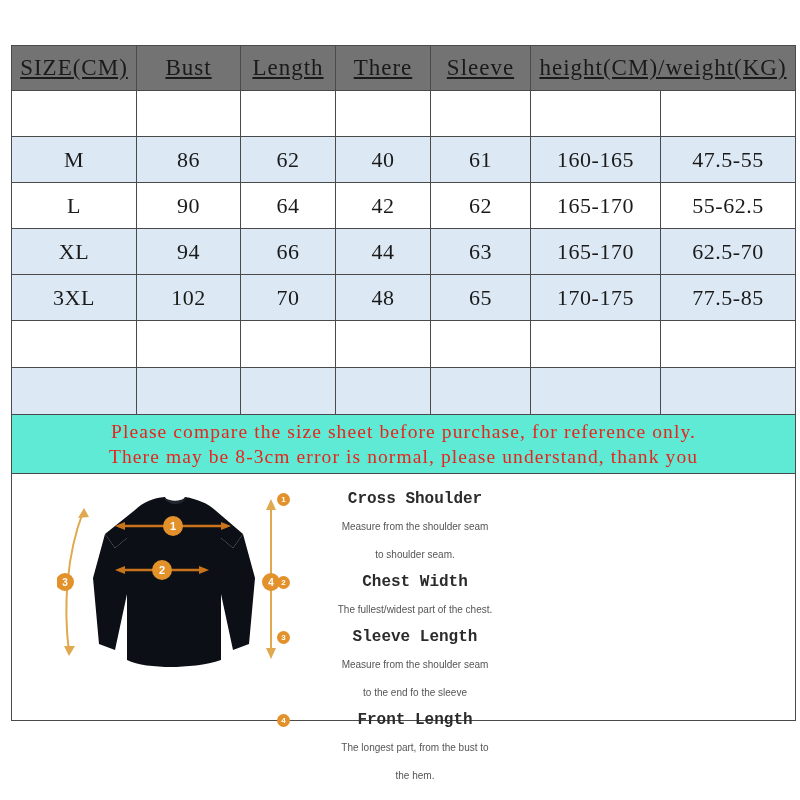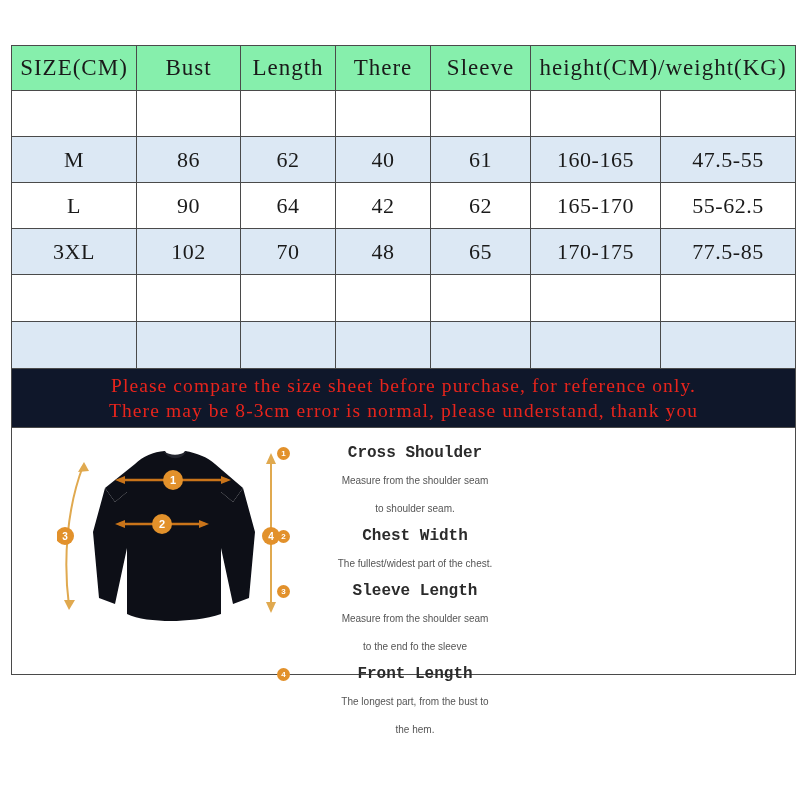--- a/index.html
+++ b/index.html
@@ -32,38 +32,39 @@
   .size-table td, .size-table th {
     border: 1.5px solid #4a4a4a;
     text-align: center;
     vertical-align: middle;
     font-weight: normal;
     font-family: "Liberation Serif", serif;
     color: #1a1a1a;
     padding: 0;
   }
   .hdr-cell {
-    background: #86efac;
+    background: #737373;
     height: 44px;
     font-size: 23px;
     letter-spacing: 1px;
+    text-decoration: underline;
   }
   .row-blue td { background: #dce8f4; }
   .row-white td { background: #ffffff; }
   .data-cell {
     height: 45px;
     font-size: 22px;
     letter-spacing: 0.5px;
   }
   .spacer-cell { height: 45px; }
   .spacer-tall { height: 46px; }
 
   
   .notice-cell {
-    background: #0f172a;
+    background: #5eead4;
     height: 58px;
     text-align: left;
     padding: 2px 0 2px 10px;
   }
   .notice-line {
     color: #e8241c;
     font-size: 19.5px;
     line-height: 25px;
     letter-spacing: 1.1px;
     font-family: "Liberation Serif", serif;
@@ -179,20 +180,29 @@
       <tr class="row-white">
         <td class="data-cell">L</td>
         <td class="data-cell">90</td>
         <td class="data-cell">64</td>
         <td class="data-cell">42</td>
         <td class="data-cell">62</td>
         <td class="data-cell">165-170</td>
         <td class="data-cell">55-62.5</td>
       </tr>
 
+      <tr class="row-blue">
+        <td class="data-cell">XL</td>
+        <td class="data-cell">94</td>
+        <td class="data-cell">66</td>
+        <td class="data-cell">44</td>
+        <td class="data-cell">63</td>
+        <td class="data-cell">165-170</td>
+        <td class="data-cell">62.5-70</td>
+      </tr>
 
 
       <tr class="row-blue">
         <td class="data-cell">3XL</td>
         <td class="data-cell">102</td>
         <td class="data-cell">70</td>
         <td class="data-cell">48</td>
         <td class="data-cell">65</td>
         <td class="data-cell">170-175</td>
         <td class="data-cell">77.5-85</td>

